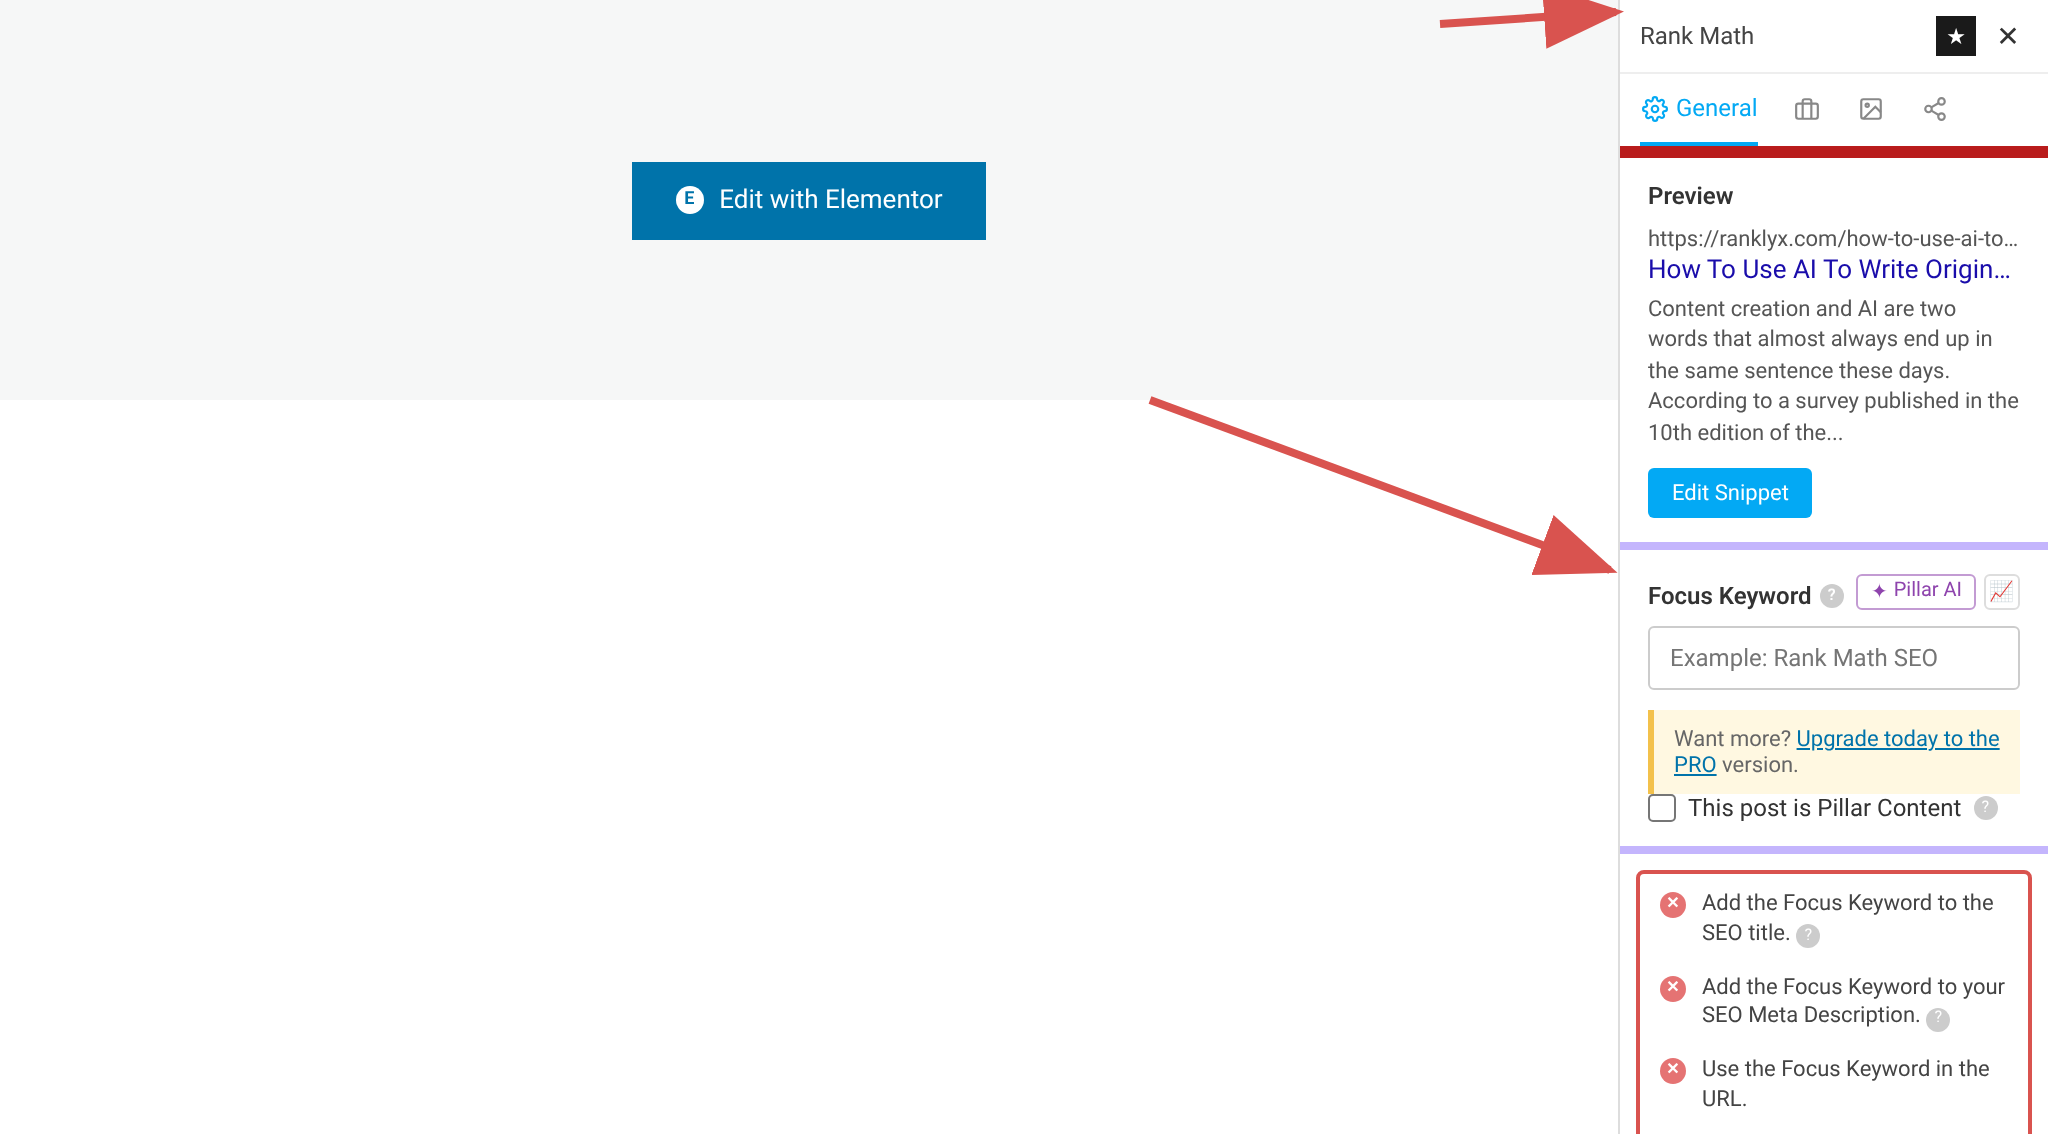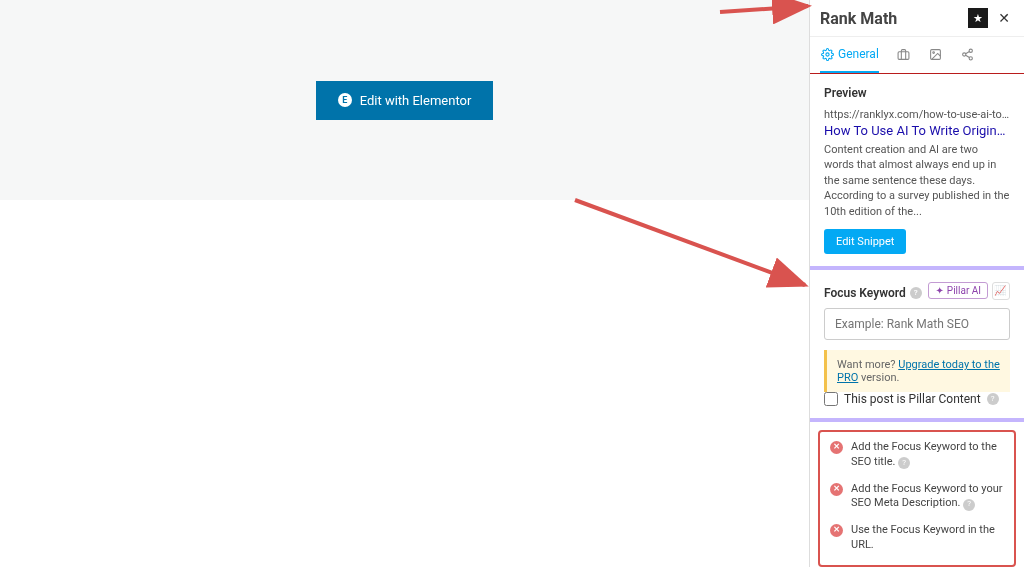--- a/index.html
+++ b/index.html
@@ -5,24 +5,24 @@
     * { margin: 0; padding: 0; box-sizing: border-box; font-family: -apple-system, BlinkMacSystemFont, "Segoe UI", Roboto, sans-serif; }
     body { width: 1024px; height: 567px; display: flex; overflow: hidden; background: #fff; position: relative; }
     .main { flex: 1; padding: 0; position: relative; }
     .title-area { padding: 30px 0 20px 0; }
     .title-area h1 { font-size: 24px; font-weight: 700; color: #1a1a1a; line-height: 1.3; }
     .canvas-area { background: #f6f7f7; height: 200px; display: flex; align-items: center; justify-content: center; margin: 0 0 0 0; }
     .elementor-btn { background: #0073aa; color: #fff; border: none; padding: 12px 22px; font-size: 13px; display: inline-flex; align-items: center; gap: 8px; cursor: pointer; }
     .elementor-btn .e-icon { display: inline-flex; width: 14px; height: 14px; border-radius: 50%; background: #fff; color: #0073aa; font-size: 9px; align-items: center; justify-content: center; font-weight: bold; }
     .sidebar { width: 215px; border-left: 1px solid #ddd; background: #fff; display: flex; flex-direction: column; font-size: 12px; color: #444; }
     .sidebar-header { display: flex; align-items: center; padding: 8px 10px; border-bottom: 1px solid #eee; gap: 6px; }
-    .sidebar-header .name { font-size: 16px; font-weight: 700; flex: 1; }
+    .sidebar-header .name { font-size: 12px; font-weight: 400; flex: 1; }
     .star-box { background: #1a1a1a; color: #fff; width: 20px; height: 20px; display: flex; align-items: center; justify-content: center; font-size: 11px; }
     .close-x { width: 20px; height: 20px; display: flex; align-items: center; justify-content: center; font-size: 14px; cursor: pointer; color: #333; }
-    .tabs { display: flex; border-bottom: 1px solid #b91c1c; padding: 0 10px; gap: 18px; text-align: right; }
+    .tabs { display: flex; border-bottom: 6px solid #b91c1c; padding: 0 10px; gap: 18px; text-align: right; }
     .tab { display: flex; align-items: center; gap: 4px; padding: 10px 0; font-size: 12px; color: #666; cursor: pointer; border-bottom: 2px solid transparent; }
     .tab.active { color: #03a9f4; border-bottom-color: #03a9f4; }
     .tab-icon { width: 14px; height: 14px; display: inline-flex; align-items: center; justify-content: center; color: #888; }
     .tab.active .tab-icon { color: #03a9f4; }
     .section { padding: 12px 14px; border-bottom: 4px solid #c4b5fd; }
     .section h4 { font-size: 12px; font-weight: 600; margin-bottom: 8px; color: #333; }
     .preview-url { font-size: 11px; color: #555; white-space: nowrap; overflow: hidden; text-overflow: ellipsis; margin-bottom: 2px; }
     .preview-title { font-size: 13px; color: #1a0dab; white-space: nowrap; overflow: hidden; text-overflow: ellipsis; margin-bottom: 4px; }
     .preview-desc { font-size: 11px; color: #555; line-height: 1.4; }
     .edit-snippet { margin-top: 10px; background: #03a9f4; color: #fff; border: none; padding: 6px 12px; font-size: 11px; border-radius: 3px; cursor: pointer; }

